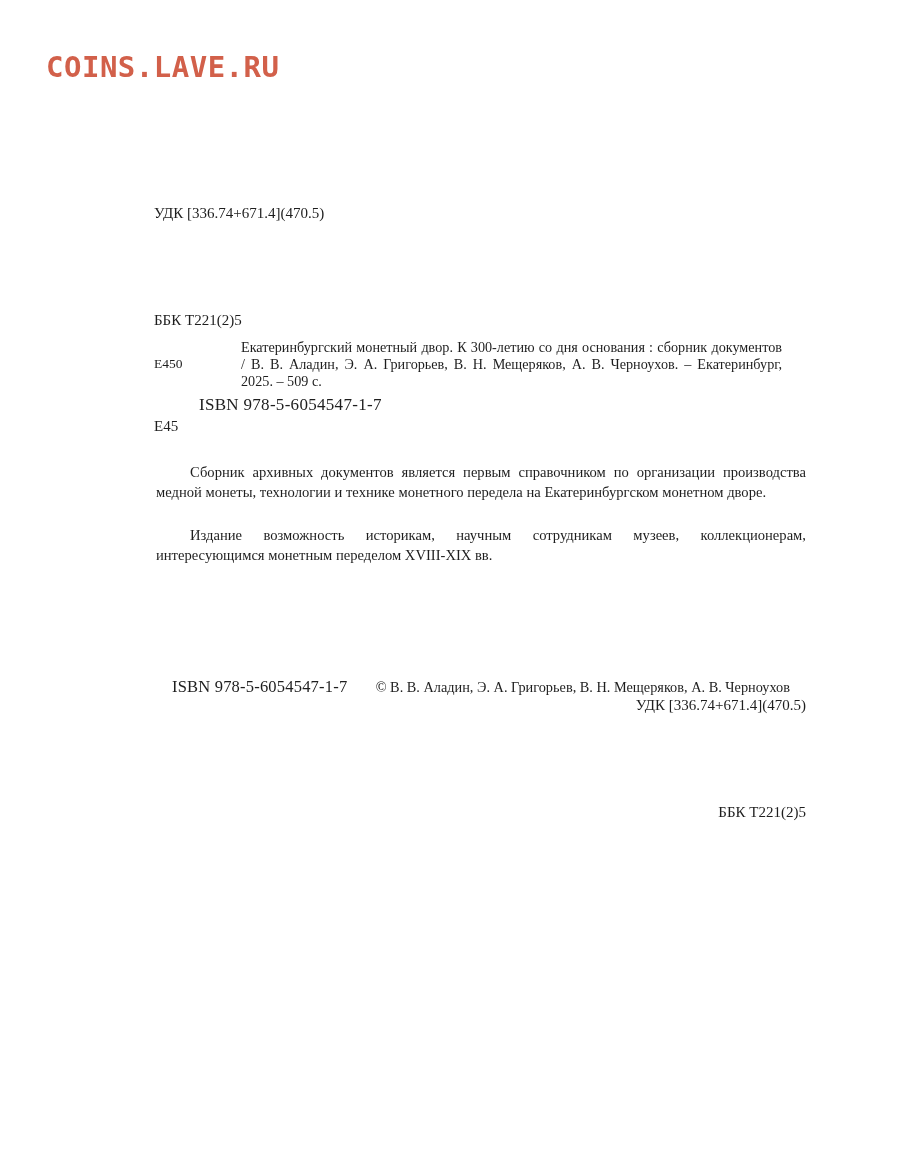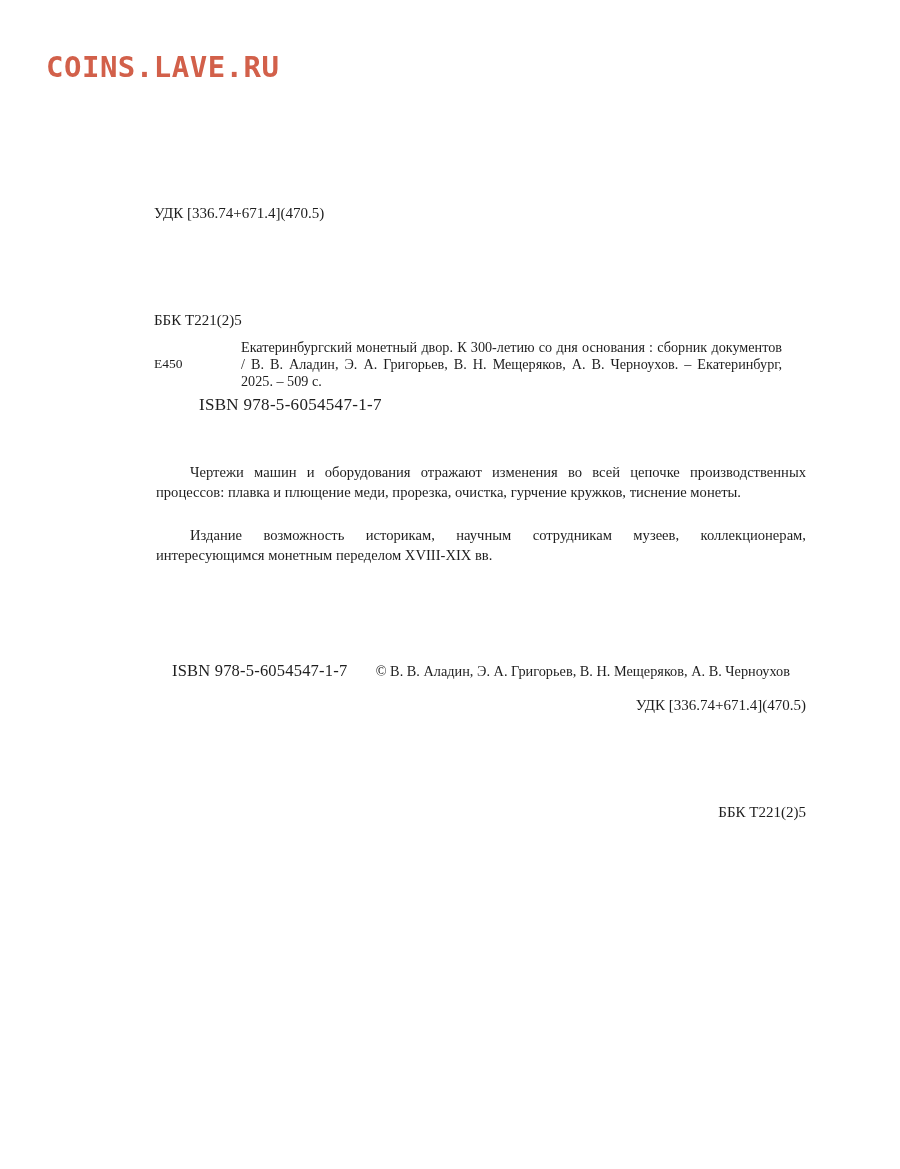--- a/index.html
+++ b/index.html
@@ -75,21 +75,21 @@
     left: 120px; top: 601px;
     width: 698px;
     text-align: right;
     font-size: 15px;
     line-height: 27.5px;
     white-space: pre;
   }
 
   .copyright-line {
     position: absolute;
-    left: 120px; top: 637px;
+    left: 120px; top: 653px;
     width: 698px;
     text-align: center;
     white-space: nowrap;
   }
   .copyright-line .isbn-part {
     font-size: 16.5px;
     letter-spacing: 0.2px;
   }
   .copyright-line .holders-part {
     font-size: 14.3px;
@@ -98,31 +98,32 @@
 </head>
 <body>
 
 <div class="page">
 
   <div class="watermark" style="color: rgb(210, 96, 74);">COINS.LAVE.RU</div>
 
   <div class="bib-top">
     <div>УДК [336.74+671.4](470.5)</div>
     <div>ББК Т221(2)5</div>
+    <div>Е45</div>
   </div>
 
   <div class="catalog-entry">
     <div class="code">Е450</div>
     <div class="descr">Екатеринбургский монетный двор. К 300-летию со дня основания : сборник документов / В. В. Аладин, Э. А. Григорьев, В. Н. Мещеряков, А. В. Черноухов. – Екатеринбург, 2025. – 509 с.</div>
   </div>
 
   <div class="isbn-main">ISBN 978-5-6054547-1-7</div>
 
   <div class="annotation">
-    <p>Чертежи машин и оборудования отражают изменения во всей цепочке производственных процессов: плавка и плющение меди, прорезка, очистка, гурчение кружков, тиснение монеты.</p>
+    <p>Сборник архивных документов является первым справочником по организации производства медной монеты, технологии и технике монетного передела на Екатеринбургском монетном дворе.</p>
     <p>Издание возможность историкам, научным сотрудникам музеев, коллекционерам, интересующимся монетным переделом XVIII-XIX вв.</p>
   </div>
 
   <div class="bib-bottom">
     <div>УДК [336.74+671.4](470.5)</div>
     <div>ББК Т221(2)5</div>
   </div>
 
   <div class="copyright-line">
     <span class="isbn-part">ISBN 978-5-6054547-1-7 </span><span class="holders-part">© В. В. Аладин, Э. А. Григорьев, В. Н. Мещеряков, А. В. Черноухов</span>

